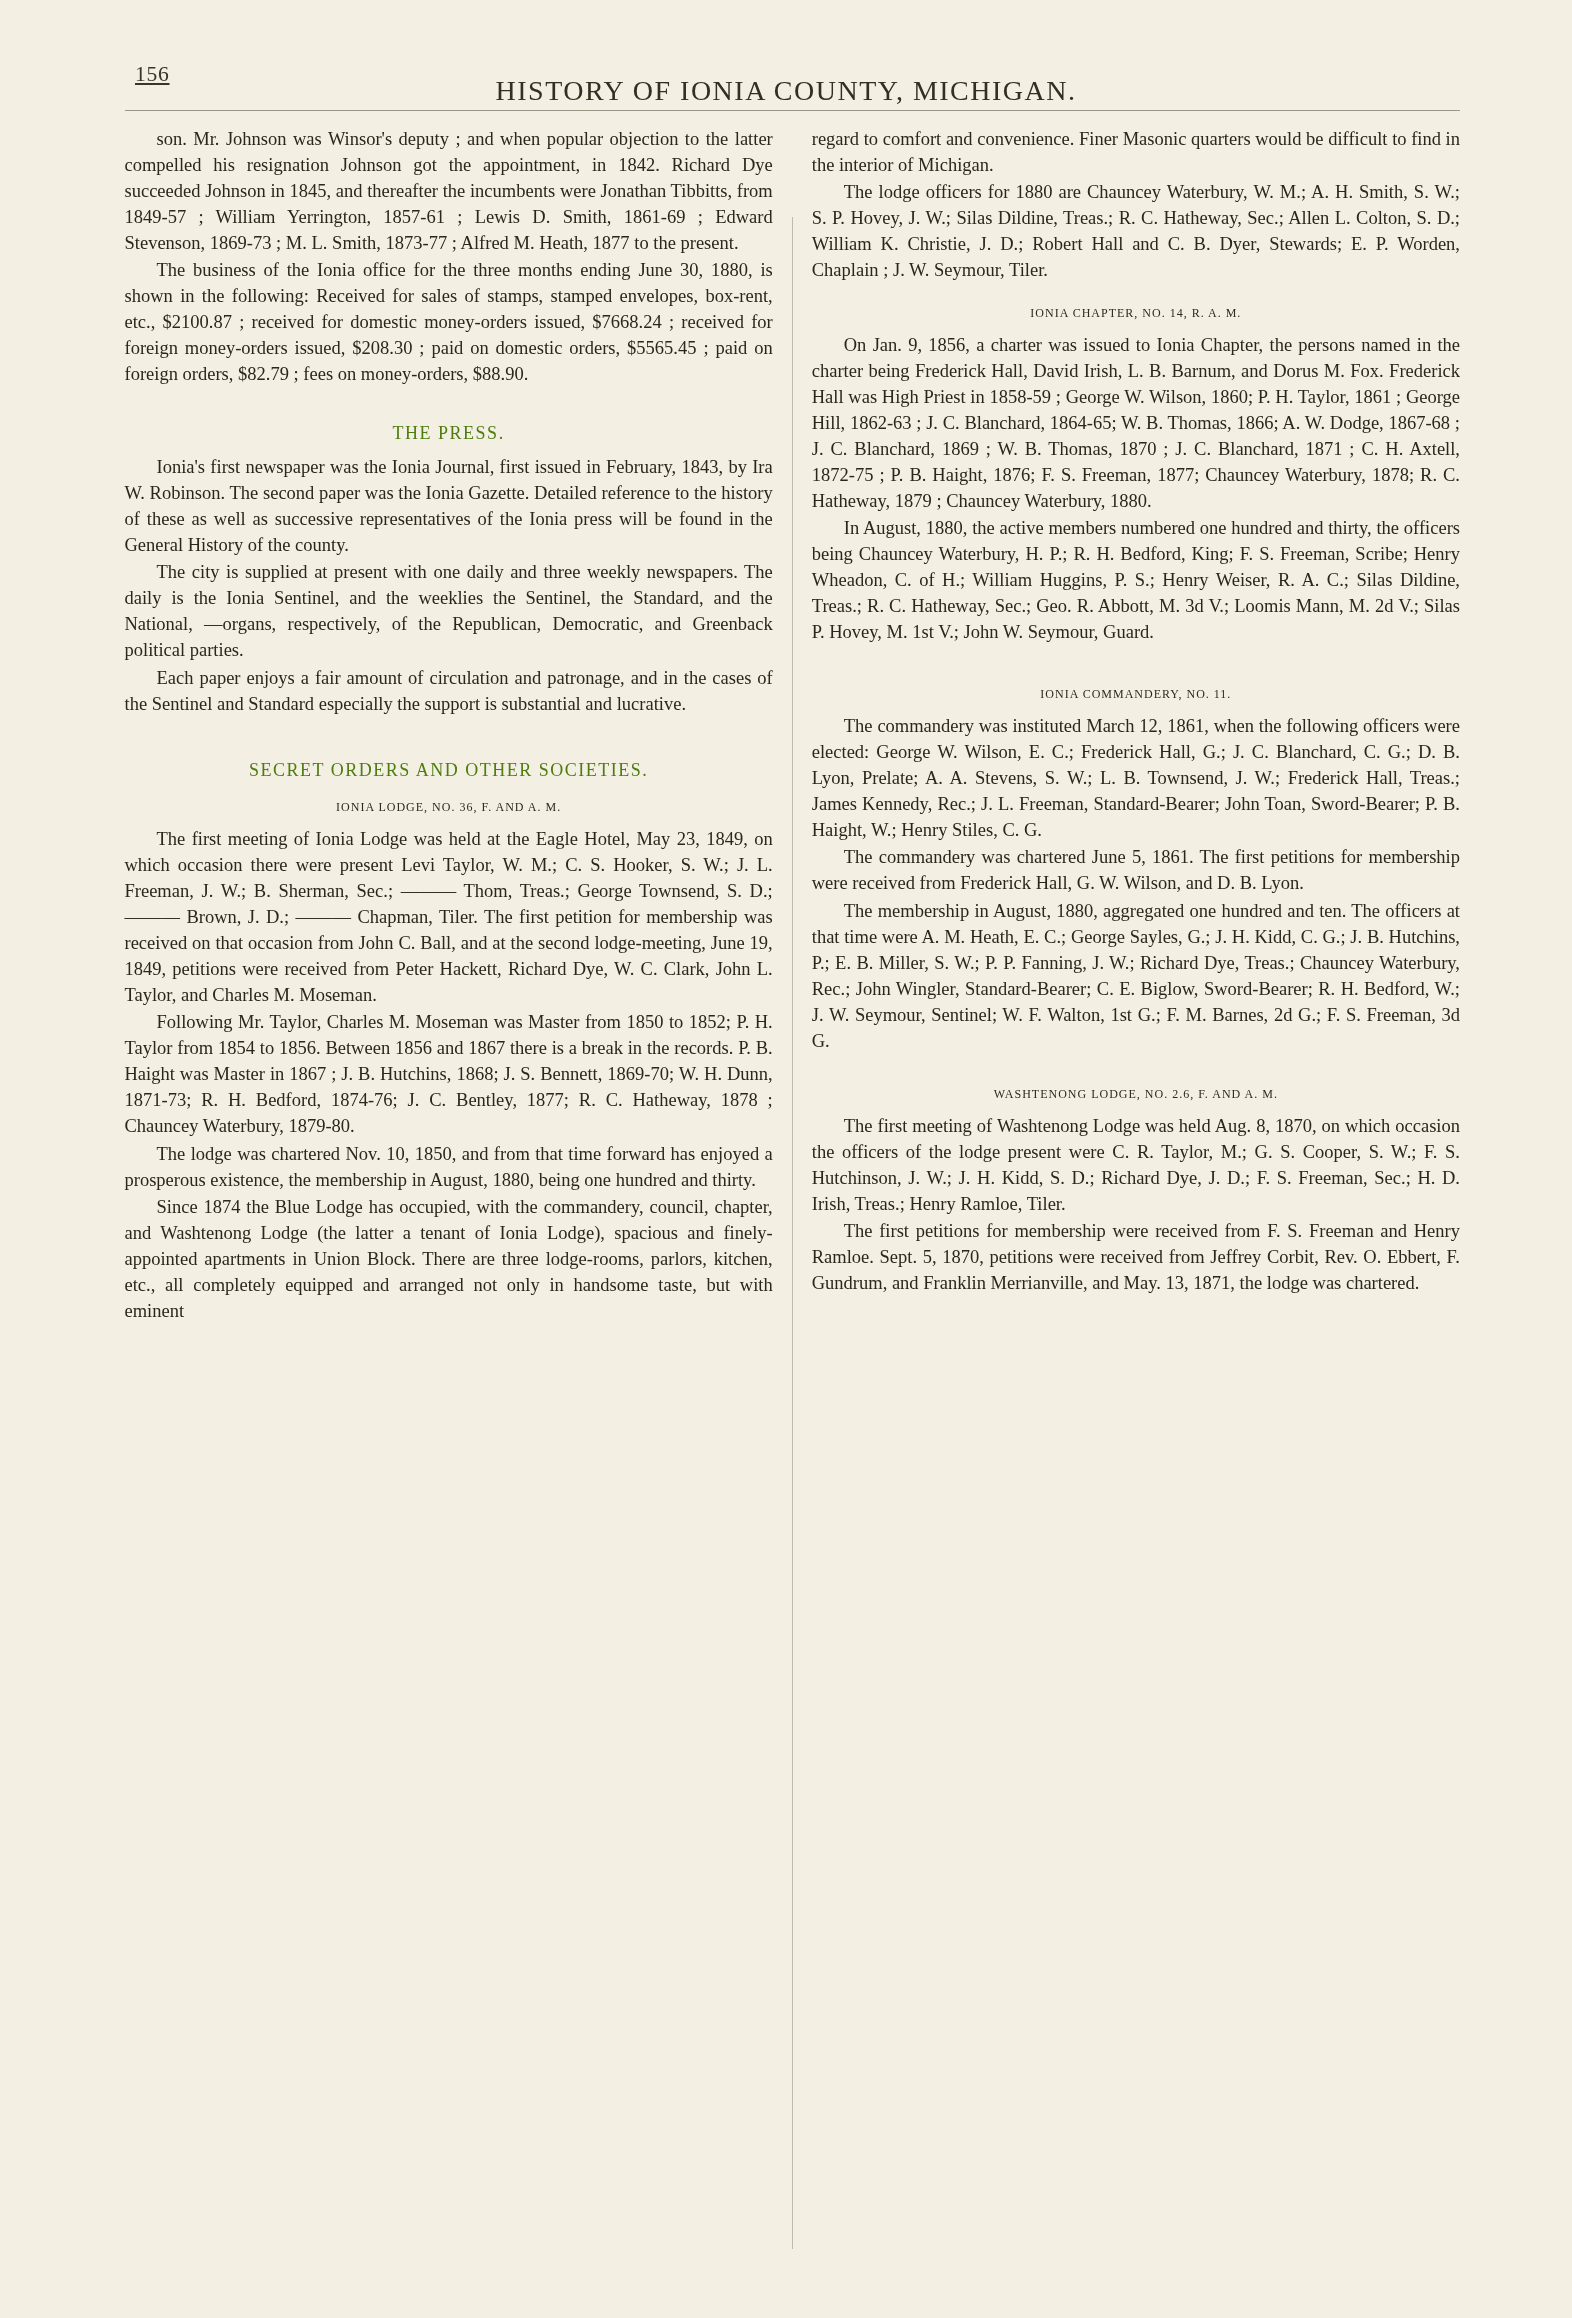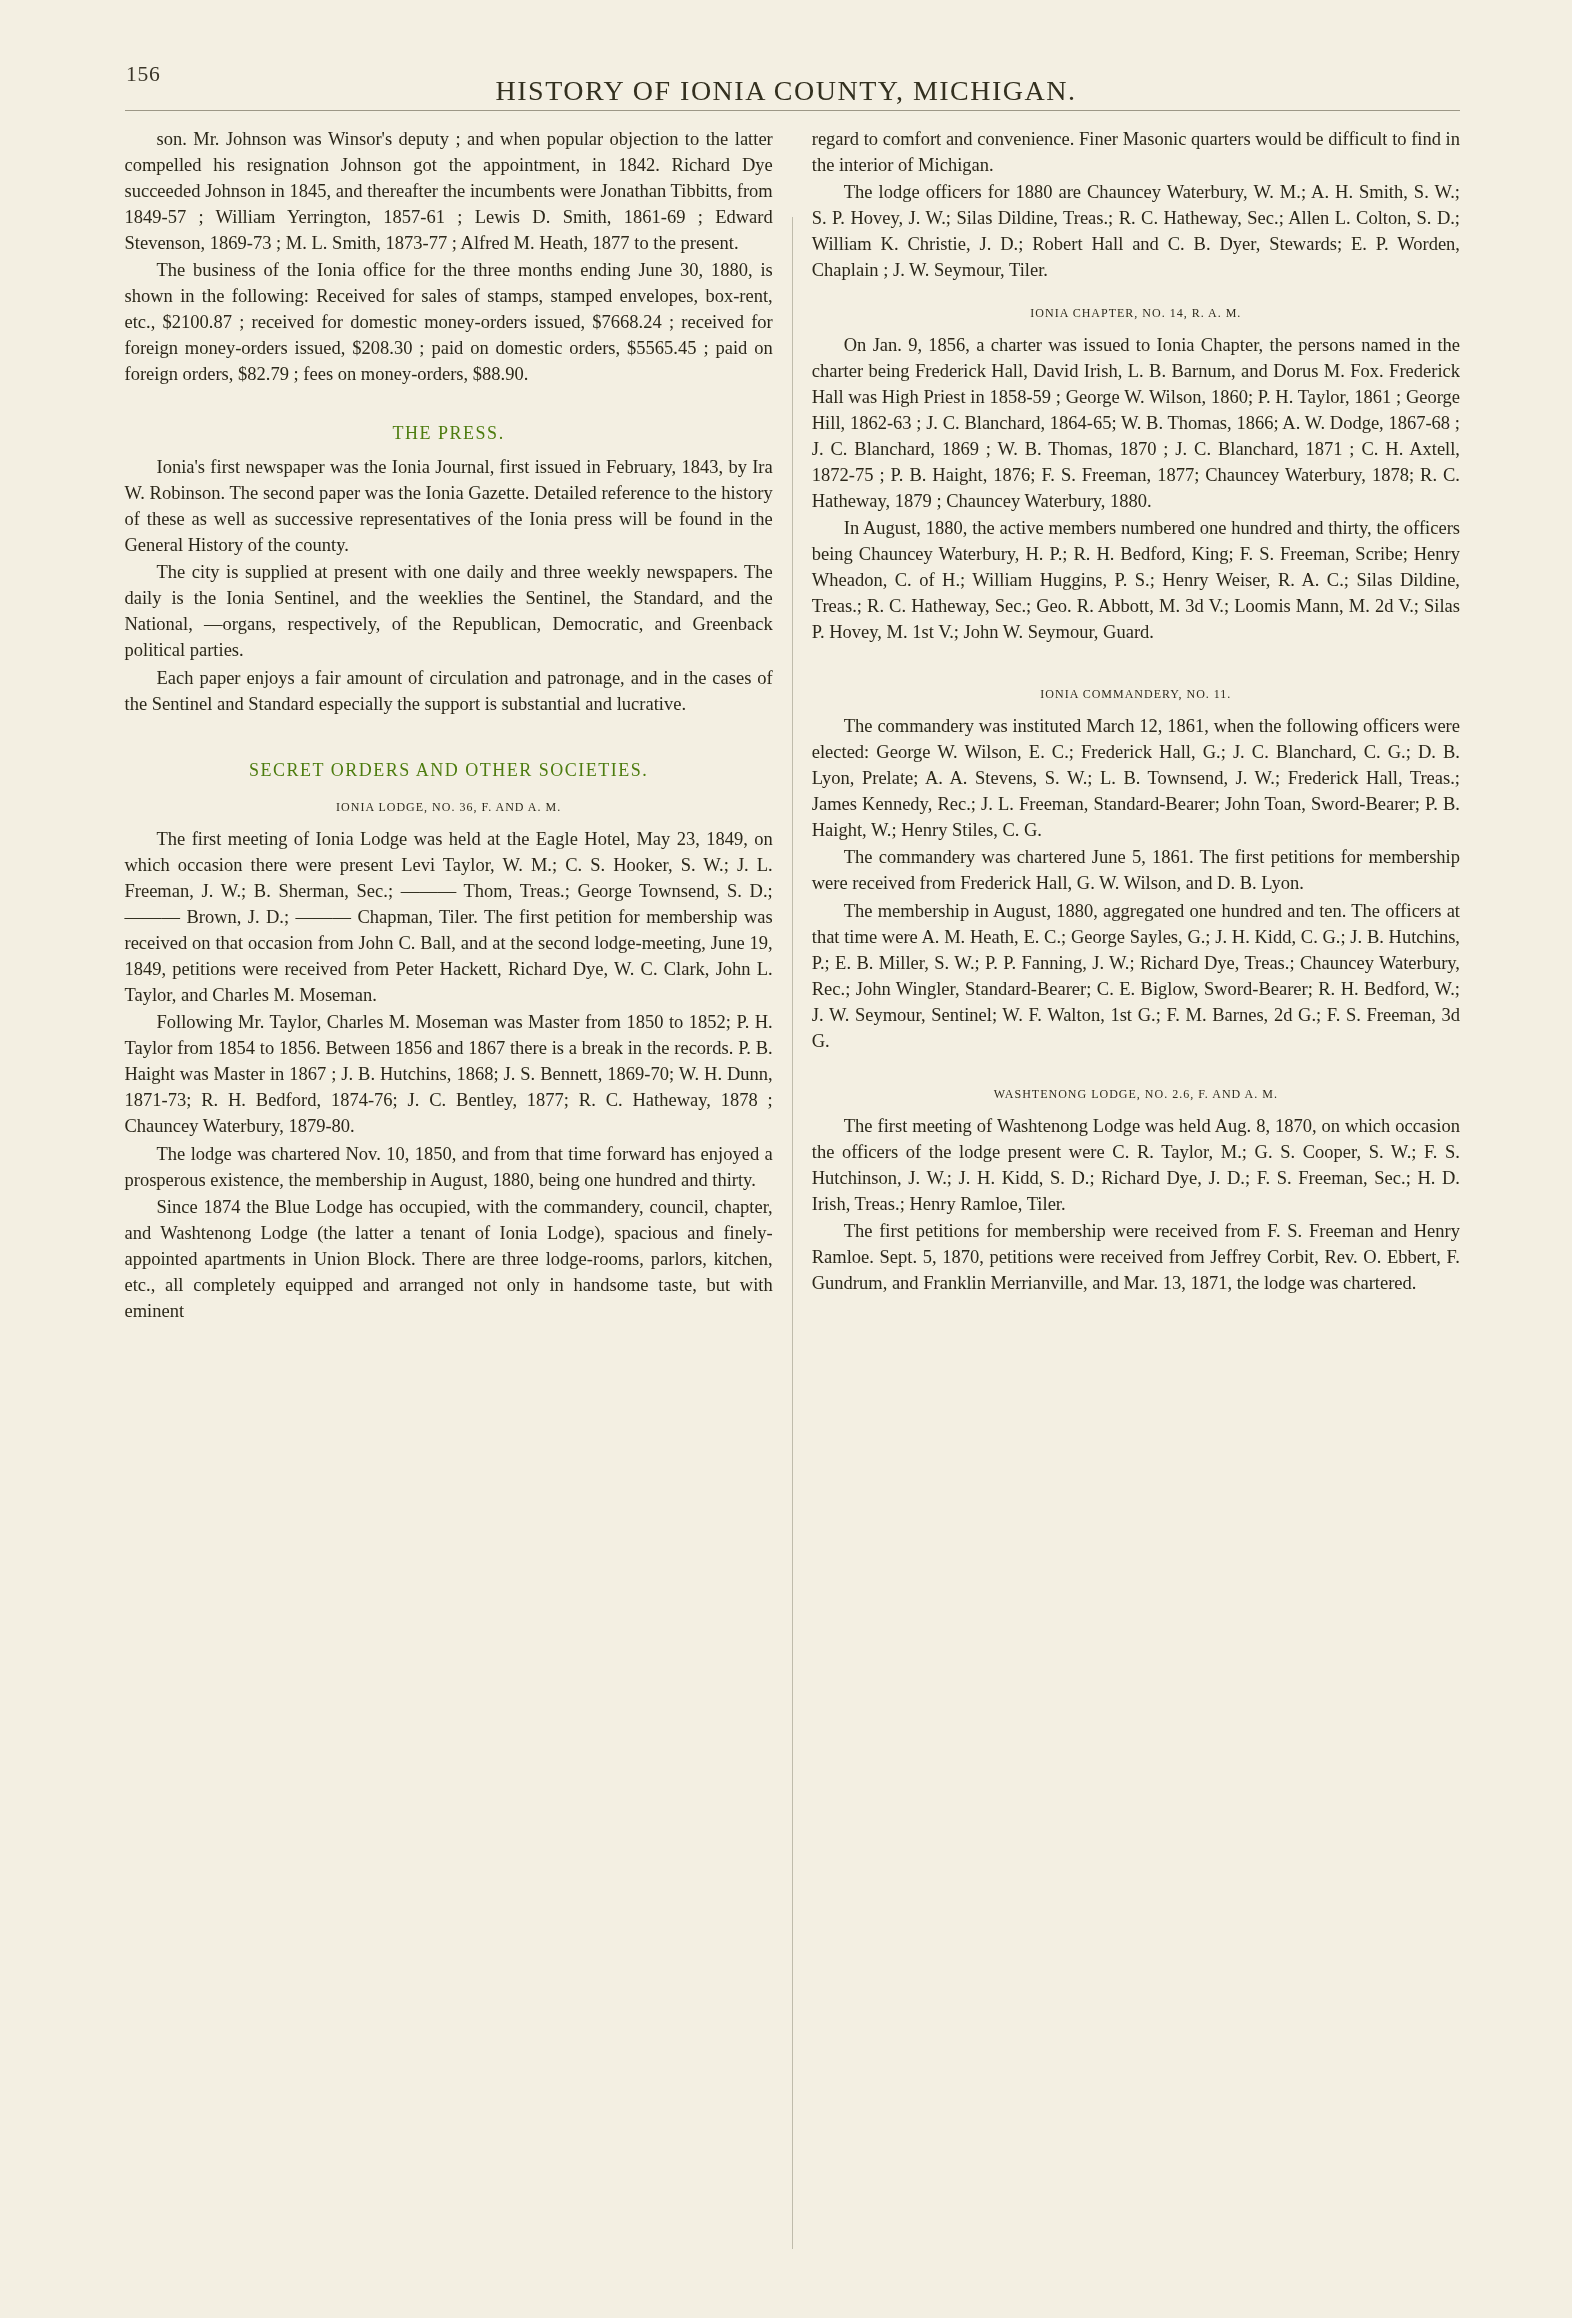--- a/index.html
+++ b/index.html
@@ -29,25 +29,26 @@
     top: 42px;
     right: 105px;
     bottom: 42px;
   }
   .header {
     position: relative;
     height: 64px;
   }
   .folio {
     position: absolute;
-    left: 21px;
+    left: 30px;
     top: 19.5px;
     font-size: 21.6px;
     letter-spacing: 0.7px;
     color: #3a3528;
+    text-decoration: underline;
   }
   .running-title {
     position: absolute;
     left: 0;
     right: 0;
     top: 33px;
     text-align: center;
     font-size: 28px;
     letter-spacing: 1.5px;
     color: #33301f;
@@ -164,20 +165,20 @@
 
         <div class="spacer-md"></div>
         <p class="sub-head">IONIA COMMANDERY, NO. 11.</p>
         <p>The commandery was instituted March 12, 1861, when the following officers were elected: George W. Wilson, E. C.; Frederick Hall, G.; J. C. Blanchard, C. G.; D. B. Lyon, Prelate; A. A. Stevens, S. W.; L. B. Townsend, J. W.; Frederick Hall, Treas.; James Kennedy, Rec.; J. L. Freeman, Standard-Bearer; John Toan, Sword-Bearer; P. B. Haight, W.; Henry Stiles, C. G.</p>
         <p>The commandery was chartered June 5, 1861.  The first petitions for membership were received from Frederick Hall, G. W. Wilson, and D. B. Lyon.</p>
         <p>The membership in August, 1880, aggregated one hundred and ten.  The officers at that time were A. M. Heath, E. C.; George Sayles, G.; J. H. Kidd, C. G.; J. B. Hutchins, P.; E. B. Miller, S. W.; P. P. Fanning, J. W.; Richard Dye, Treas.; Chauncey Waterbury, Rec.; John Wingler, Standard-Bearer; C. E. Biglow, Sword-Bearer; R. H. Bedford, W.; J. W. Seymour, Sentinel; W. F. Walton, 1st G.; F. M. Barnes, 2d G.; F. S. Freeman, 3d G.</p>
 
         <div class="spacer-sm"></div>
         <p class="sub-head">WASHTENONG LODGE, NO. 2.6, F. AND A. M.</p>
         <p>The first meeting of Washtenong Lodge was held Aug. 8, 1870, on which occasion the officers of the lodge present were C. R. Taylor, M.; G. S. Cooper, S. W.; F. S. Hutchinson, J. W.; J. H. Kidd, S. D.; Richard Dye, J. D.; F. S. Freeman, Sec.; H. D. Irish, Treas.; Henry Ramloe, Tiler.</p>
-        <p>The first petitions for membership were received from F. S. Freeman and Henry Ramloe.  Sept. 5, 1870, petitions were received from Jeffrey Corbit, Rev. O. Ebbert, F. Gundrum, and Franklin Merrianville, and Mar. 13, 1871, the lodge was chartered.</p>
+        <p>The first petitions for membership were received from F. S. Freeman and Henry Ramloe.  Sept. 5, 1870, petitions were received from Jeffrey Corbit, Rev. O. Ebbert, F. Gundrum, and Franklin Merrianville, and May. 13, 1871, the lodge was chartered.</p>
       </div>
 
       <div class="divider"></div>
     </div>
   </div>
 </div>
 
 
 </body></html>

